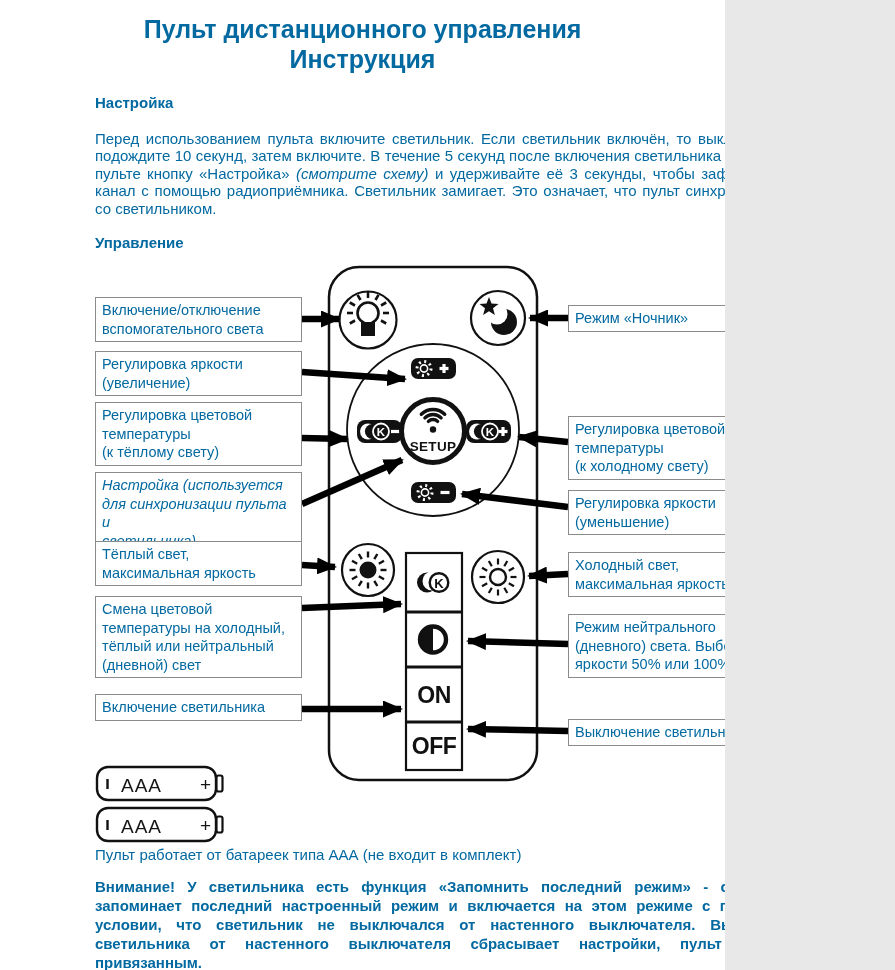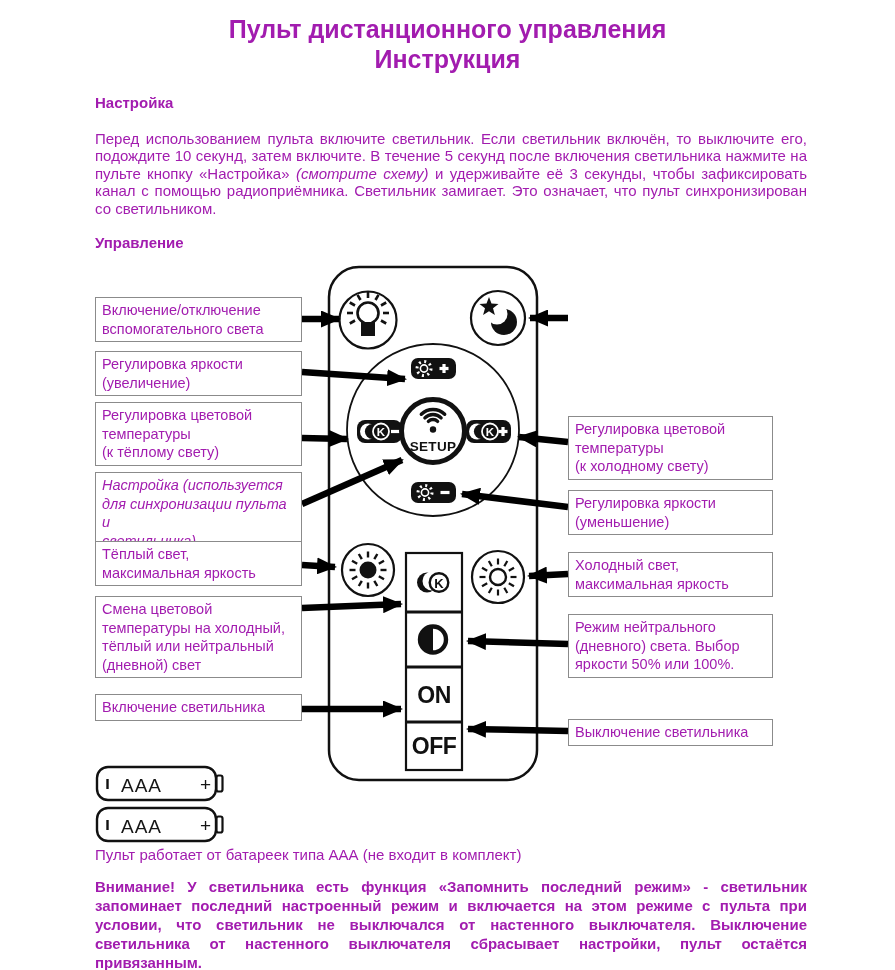--- a/index.html
+++ b/index.html
@@ -1,17 +1,17 @@
 <!DOCTYPE html>
 <html><head>
 <meta charset="utf-8">
 <style>
   html,body{margin:0;padding:0;background:#e8e8e8;}
-  .page{position:relative;width:895px;height:970px;background:#ffffff;
-        font-family:"Liberation Sans",sans-serif;color:#a21caf;overflow:hidden;}
+  .page{position:relative;width:725px;height:970px;background:#ffffff;
+        font-family:"Liberation Sans",sans-serif;color:#0369a1;overflow:hidden;}
   .title{position:absolute;top:14px;left:0;width:100%;text-align:center;
          font-weight:bold;font-size:25px;line-height:30px;}
   .sect-h{position:absolute;left:95px;font-weight:bold;font-size:15px;}
   .para{position:absolute;left:95px;width:712px;font-size:15px;line-height:17.4px;
         text-align:justify;}
   .warn{position:absolute;left:95px;width:712px;font-weight:bold;font-size:15px;
         line-height:19px;text-align:justify;}
   .note{position:absolute;left:95px;font-size:15px;}
   .callout{position:absolute;box-sizing:border-box;border:1.5px solid #8b8b8b;
            background:#fff;padding:3px 6px;font-size:14.5px;line-height:18.5px;
@@ -245,20 +245,21 @@
 для синхронизации пульта и
 светильника)</div>
   <div class="callout cl" style="top:541px;">Тёплый свет,
 максимальная яркость</div>
   <div class="callout cl" style="top:596px;">Смена цветовой
 температуры на холодный,
 тёплый или нейтральный
 (дневной) свет</div>
   <div class="callout cl" style="top:694px;">Включение светильника</div>
 
+  <div class="callout cr" style="top:305px;">Режим «Ночник»</div>
   <div class="callout cr" style="top:416px;">Регулировка цветовой
 температуры
 (к холодному свету)</div>
   <div class="callout cr" style="top:490px;">Регулировка яркости
 (уменьшение)</div>
   <div class="callout cr" style="top:552px;">Холодный свет,
 максимальная яркость</div>
   <div class="callout cr" style="top:614px;">Режим нейтрального
 (дневного) света. Выбор
 яркости 50% или 100%.</div>

